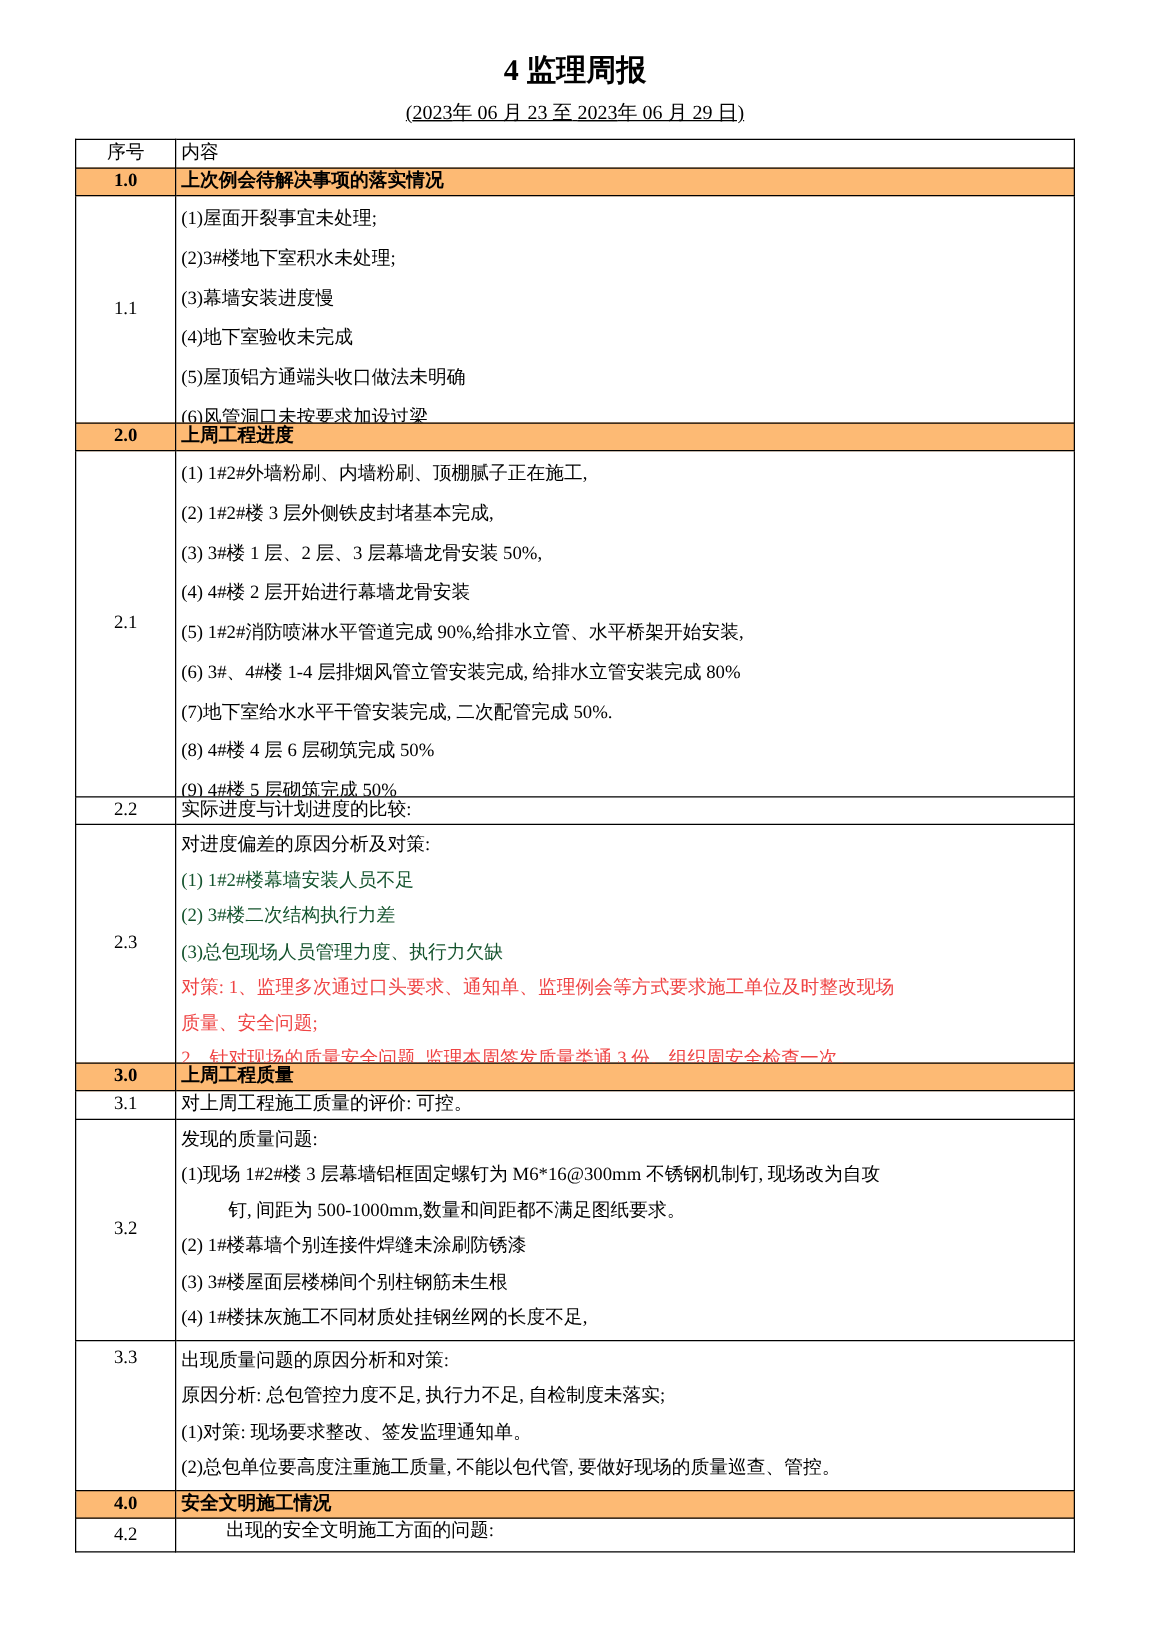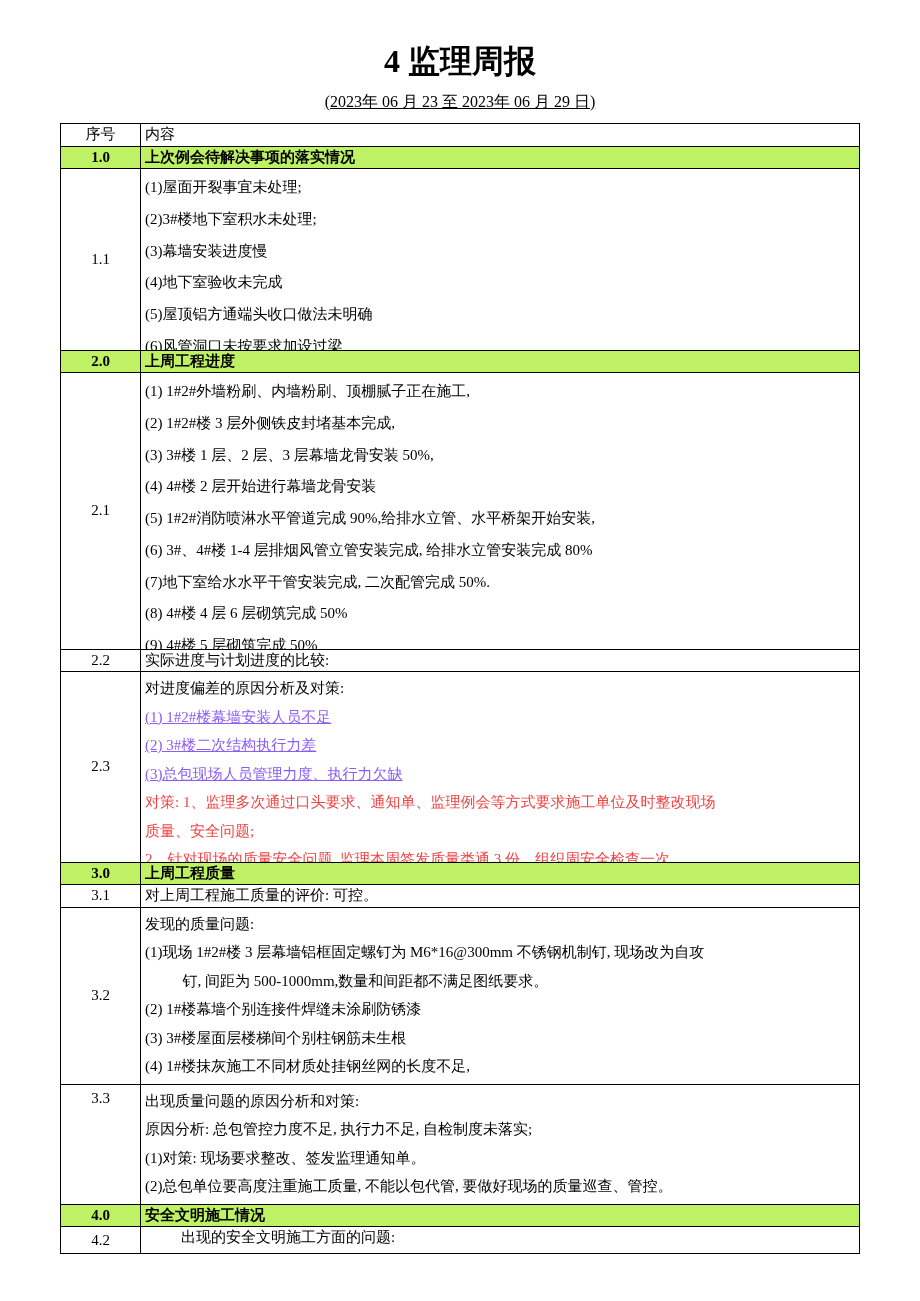--- a/index.html
+++ b/index.html
@@ -5,21 +5,21 @@
   body {
     font-family: "SimSun", "宋体", serif;
     background: #ffffff;
     margin: 0;
     padding: 40px 60px;
     font-size: 15px;
     color: #000;
   }
   .title {
     text-align: center;
-    font-size: 32px;
+    font-size: 24px;
     font-weight: bold;
     margin-bottom: 8px;
   }
   .subtitle {
     text-align: center;
     font-size: 16px;
     margin-bottom: 10px;
     text-decoration: underline;
   }
   .subtitle .underline {
@@ -38,43 +38,42 @@
     word-wrap: break-word;
   }
   td.seq {
     width: 80px;
     text-align: center;
   }
   td.content {
     text-align: left;
   }
   tr.header-row td {
-    background: #bef264;
+    background: #fdba74;
     font-weight: bold;
   }
   tr.header-row td.seq {
     font-weight: bold;
   }
   .lines p {
     margin: 4px 0;
     line-height: 1.85;
   }
   .lines-tight p {
     margin: 3px 0;
     line-height: 1.7;
   }
   .truncated {
     overflow: hidden;
   }
   .truncated p:last-child {
     margin-bottom: -12px;
   }
   .blue {
-    color: #8b5cf6;
-    text-decoration: underline;
+    color: #14532d;
   }
   .red {
     color: #ef4444;
   }
   .indent {
     padding-left: 2.5em;
   }
   .tall {
     min-height: 24px;
     margin-left: 36px;

